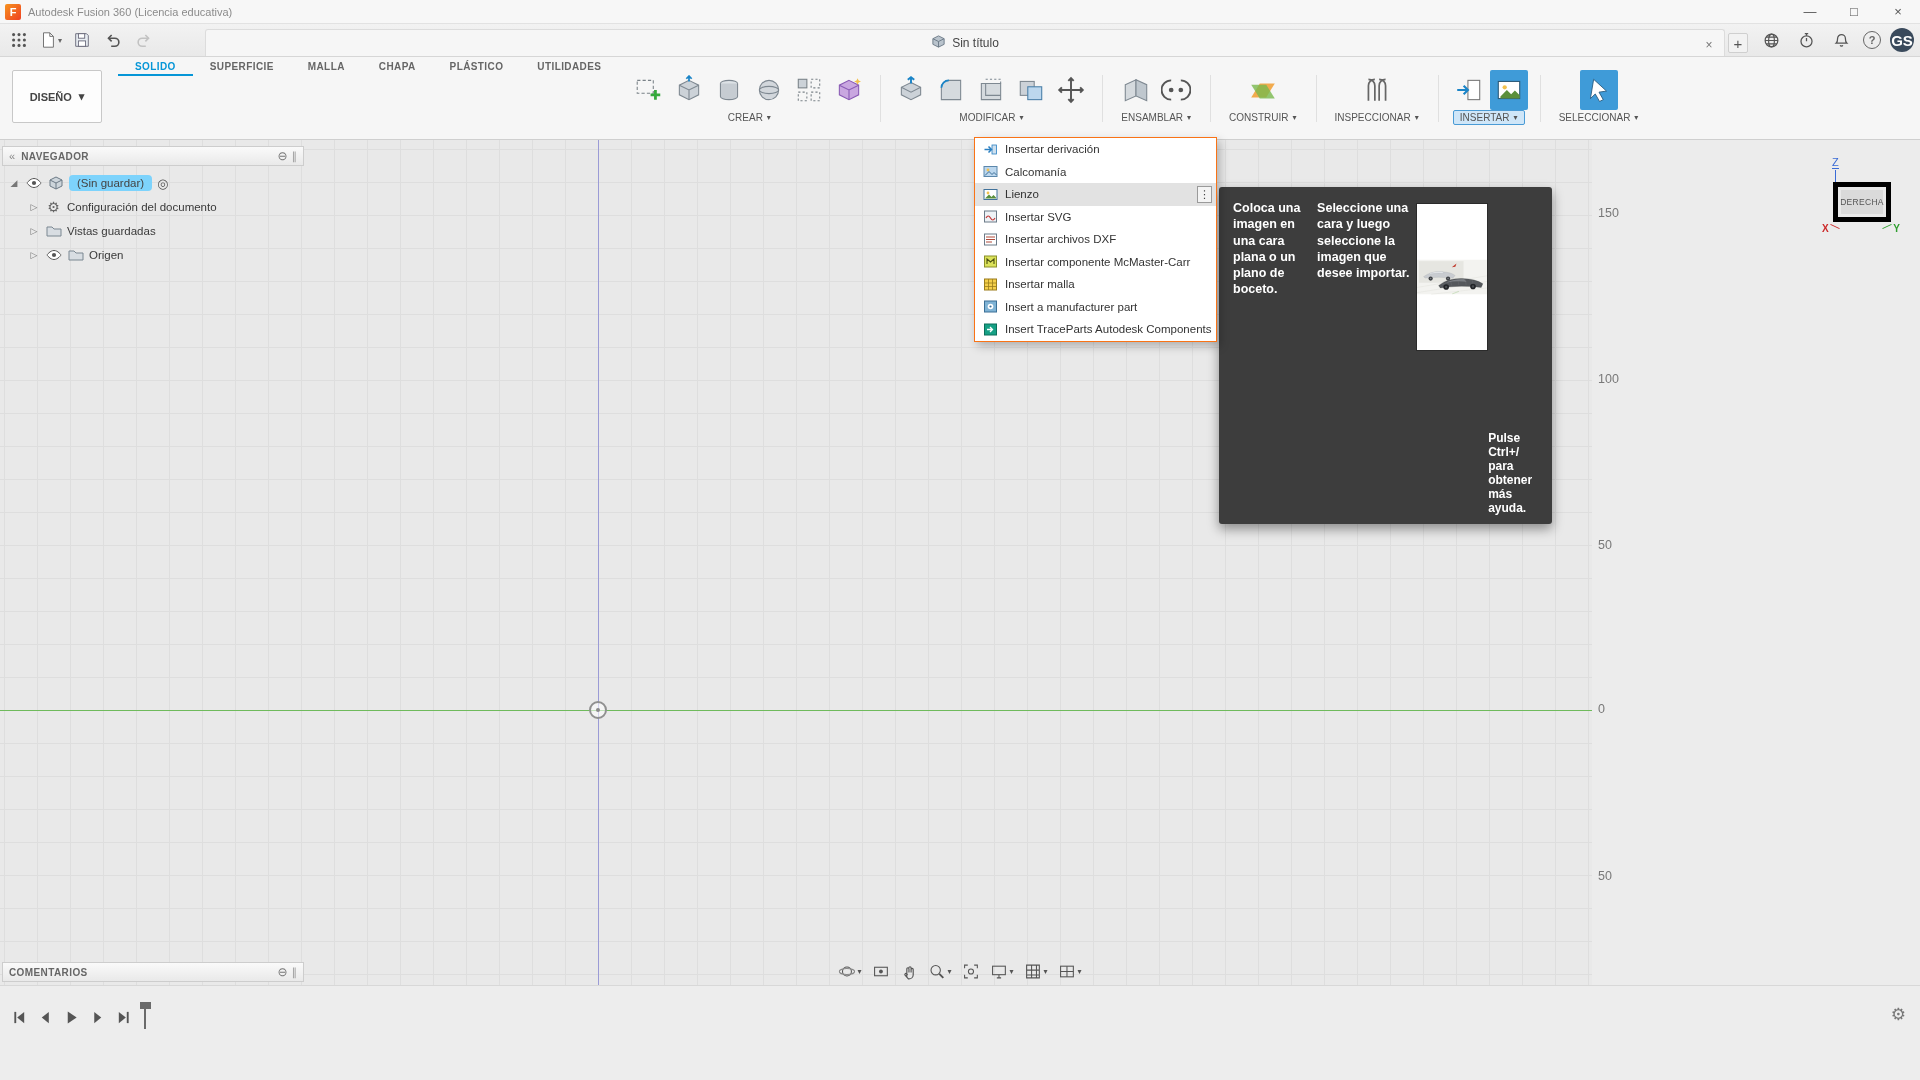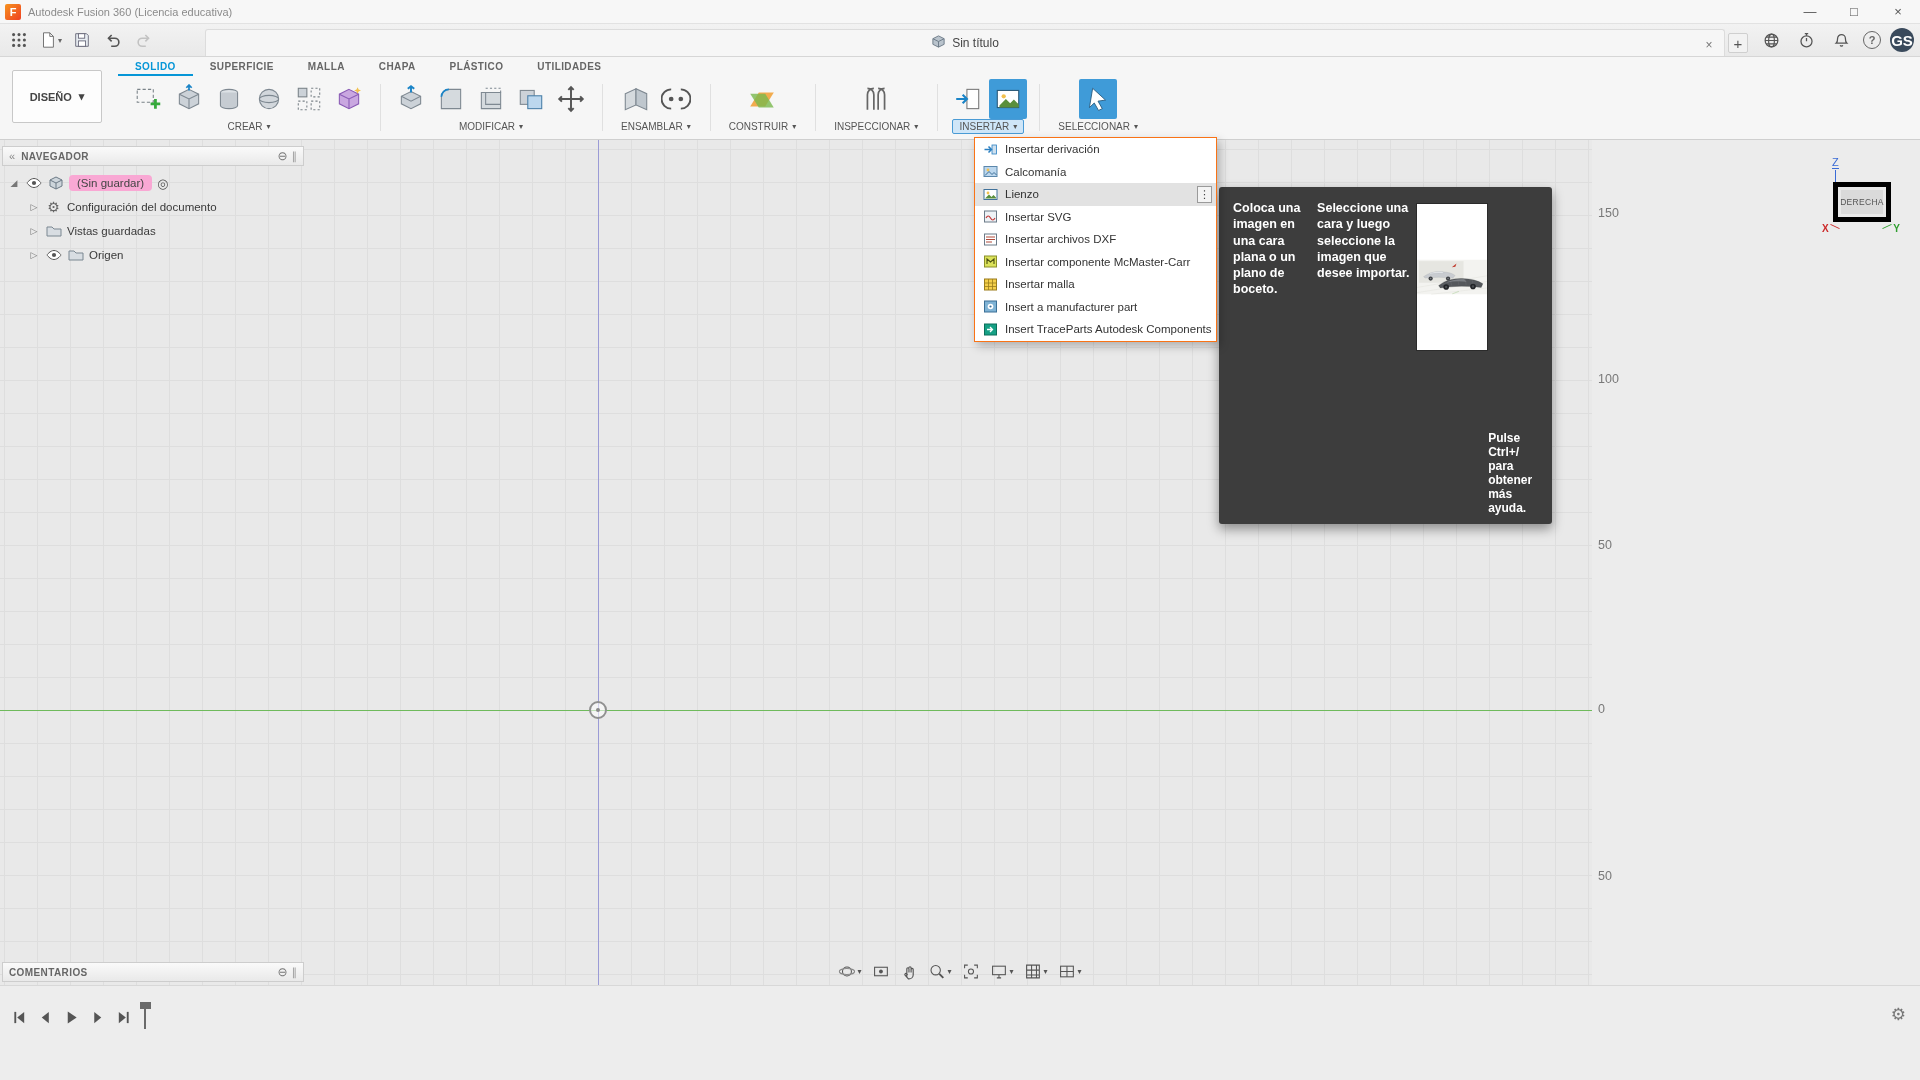--- a/index.html
+++ b/index.html
@@ -26,25 +26,25 @@
   .tab-close { position:absolute; right:6px; top:6px; width:18px; height:18px; display:flex; align-items:center; justify-content:center; color:#777; font-size:12px; cursor:pointer; }
   .tab-add { position:absolute; right:172px; top:9px; width:20px; height:20px; display:flex; align-items:center; justify-content:center; color:#555; font-size:15px; border:1px solid #cfcfcf; border-radius:2px; background:#f2f2f2; cursor:pointer; }
   .appbar-right { position:absolute; right:6px; top:0; height:100%; display:flex; align-items:center; gap:9px; }
   .appbar-right .abtn svg { width:17px; height:17px; }
   .help-circle { width:18px; height:18px; border:1.5px solid #666; border-radius:50%; display:flex; align-items:center; justify-content:center; font-size:11px; font-weight:bold; color:#666; }
   .avatar { width:24px; height:24px; border-radius:50%; background:#3a4a5c; color:#fff; font-size:15px; font-weight:bold; display:flex; align-items:center; justify-content:center; cursor:pointer; }
 
   
   .ribbon { position:absolute; top:57px; left:0; right:0; height:83px; background:#f6f6f6; border-bottom:1px solid #cfcfcf; display:flex; z-index:20; }
   .workspace-btn { margin:13px 16px 16px 12px; width:90px; border:1px solid #c8c8c8; background:#fdfdfd; display:flex; align-items:center; justify-content:center; gap:7px; font-size:11px; font-weight:bold; color:#444; cursor:pointer; border-radius:2px; }
-  .ribbon-body { flex:1; display:flex; flex-direction:column; }
+  .ribbon-body { flex:1; display:flex; }
   .rtabs { display:flex; height:19px; align-items:flex-end; }
   .rtab { padding:0 17px 2px; font-size:10px; font-weight:bold; letter-spacing:.4px; color:#666; cursor:pointer; border-bottom:2px solid transparent; }
   .rtab.active { color:#0696d7; border-bottom-color:#0696d7; }
-  .rgroups { flex:1; display:flex; align-items:flex-start; }
+  .rgroups { flex:1; display:flex; align-items:center; }
   .rgroup { display:flex; flex-direction:column; align-items:center; justify-content:space-between; padding:3px 12px 5px; position:relative; }
   .rgroup + .rgroup::before { content:""; position:absolute; left:0; top:8px; bottom:8px; width:1px; background:#e0e0e0; }
   .ricons { display:flex; align-items:center; gap:2px; }
   .tbtn { width:38px; height:40px; display:flex; align-items:center; justify-content:center; border-radius:2px; cursor:pointer; }
   .tbtn svg { width:30px; height:30px; }
   .tbtn.active-tool { background:#3f9bd8; }
   .rlabel { display:flex; align-items:center; gap:4px; font-size:10px; color:#555; padding:1px 6px; cursor:pointer; border:1px solid transparent; border-radius:2px; white-space:nowrap; }
   .rlabel .caret { font-size:8px; color:#555; }
   .rlabel.active { background:#cfe6f8; border-color:#4a9bd5; }
 
@@ -72,21 +72,21 @@
   .panel-collapse { color:#777; font-size:12px; cursor:pointer; }
   .panel-grip { color:#9a9a9a; font-size:11px; cursor:pointer; }
 
   
   .tree { position:absolute; left:8px; top:171px; z-index:9; }
   .trow { display:flex; align-items:center; gap:5px; height:24px; font-size:11.5px; color:#3a3a3a; }
   .trow .expander { width:12px; color:#777; font-size:9px; cursor:pointer; text-align:center; }
   .trow .node-icon { width:17px; height:17px; display:flex; align-items:center; justify-content:center; }
   .trow .node-icon svg { width:16px; height:16px; }
   .trow.child { padding-left:20px; }
-  .chip { background:#f9a8d4; padding:2px 8px; border-radius:4px; color:#444; cursor:pointer; }
+  .chip { background:#7dd3fc; padding:2px 8px; border-radius:4px; color:#444; cursor:pointer; }
   .target-icon { color:#555; font-size:13px; cursor:pointer; }
   .gear-glyph { font-size:14px; color:#666; }
 
   
   .insert-menu { position:absolute; left:974px; top:137px; width:243px; background:#fff; border:1px solid #f97316; box-shadow:3px 4px 9px rgba(0,0,0,.25); z-index:35; }
   .mi { height:22.5px; display:flex; align-items:center; gap:7px; padding:0 4px 0 8px; font-size:11.5px; color:#333; cursor:pointer; }
   .mi.selected { background:#e2e2e2; }
   .mi-icon { width:15px; height:15px; flex:0 0 15px; display:flex; }
   .mi-icon svg { width:15px; height:15px; }
   .kebab { margin-left:auto; width:15px; height:17px; border:1px solid #9a9a9a; background:#f4f4f4; display:flex; align-items:center; justify-content:center; color:#444; font-size:11px; cursor:pointer; }

